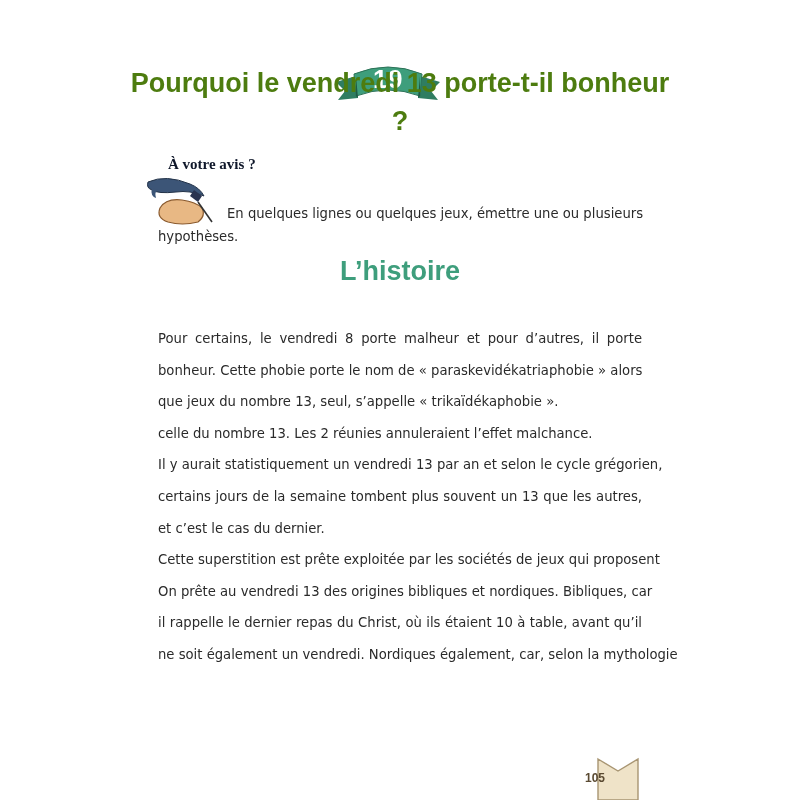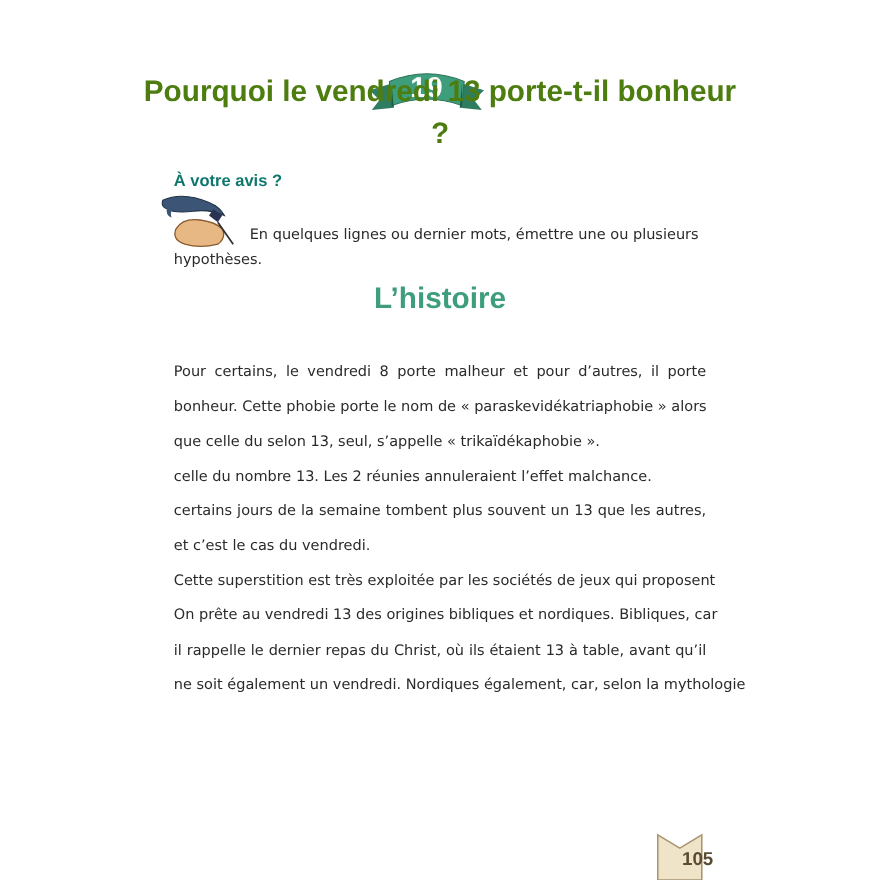--- a/index.html
+++ b/index.html
@@ -19,23 +19,23 @@
     font-family: "Liberation Sans", sans-serif; font-weight: bold;
     font-size: 26px; color: #ffffff; letter-spacing: 0.5px;
   }
   .title {
     position: absolute; left: 120px; top: 64px; width: 560px;
     text-align: center;
     font-family: "Liberation Sans", sans-serif; font-weight: bold;
     font-size: 27px; line-height: 38px; color: #4d7c0f;
   }
   .opinion-heading {
-    position: absolute; left: 158px; top: 156px;
-    font-family: Liberation Sans, sans-serif; font-weight: bold;
-    font-size: 15px; color: #0f766e;
+    position: absolute; left: 168px; top: 156px;
+    font-family: Liberation Serif, serif; font-weight: bold;
+    font-size: 15px; color: #0f172a;
   }
   .quill-icon { position: absolute; left: 146px; top: 176px; width: 76px; height: 50px; }
   .opinion-line1 {
     position: absolute; left: 227px; top: 206px;
     font-size: 13.2px; color: #2a2a2a;
   }
   .opinion-line2 {
     position: absolute; left: 158px; top: 229px;
     font-size: 13.2px; color: #2a2a2a; text-align: center;
   }
@@ -48,22 +48,22 @@
     position: absolute; left: 158px; top: 325px; width: 484px;
   }
   .body-line {
     height: 31.6px; line-height: 28px;
     font-size: 13.2px; color: #2a2a2a;
     white-space: nowrap;
   }
   .justify { text-align: justify; text-align-last: justify; }
   .page-tab { position: absolute; left: 596px; top: 757px; width: 44px; height: 43px; }
   .page-num {
-    position: absolute; left: 620px; top: 771px; width: 44px; 
-    font-family: "Liberation Sans", sans-serif; font-weight: bold; font-size: 17px; color: #5a4a32;
+    position: absolute; left: 573px; top: 771px; width: 44px; text-align: center;
+    font-family: "Liberation Sans", sans-serif; font-weight: bold; font-size: 12px; color: #5a4a32;
   }
 </style>
 </head>
 <body>
 
 <div class="ribbon">
   <svg width="112" height="46" viewBox="0 0 112 46">
     <path d="M4 24 L24 18 L26 40 L6 42 L13 33 Z" fill="#2f7d61"></path>
     <path d="M108 24 L88 18 L86 40 L106 42 L99 33 Z" fill="#2f7d61"></path>
     <path d="M22 16 Q56 2 90 16 L88 38 Q56 26 24 38 Z" fill="#3e9e7c" stroke="#2c7257" stroke-width="1"></path>
@@ -80,35 +80,36 @@
 <div class="quill-icon">
   <svg width="76" height="50" viewBox="0 0 76 50">
     <path d="M2 6 Q20 -2 44 8 Q54 12 58 20 Q44 14 30 16 Q12 18 6 14 Q0 12 2 6 Z" fill="#3c5577" stroke="#233349" stroke-width="1"></path>
     <path d="M6 12 Q4 20 10 22 Q8 16 12 14 Z" fill="#3c5577"></path>
     <path d="M48 14 L56 20 L52 26 L44 20 Z" fill="#2a3450"></path>
     <path d="M14 32 Q20 22 36 24 Q50 26 56 32 Q60 40 52 46 Q36 50 22 46 Q10 42 14 32 Z" fill="#e8b884" stroke="#8a5a2e" stroke-width="1.2"></path>
     <path d="M52 26 L66 46" stroke="#333" stroke-width="1.6"></path>
   </svg>
 </div>
 
-<div class="opinion-line1">En quelques lignes ou dernier mots, émettre une ou plusieurs</div>
+<div class="opinion-line1">En quelques lignes ou quelques jeux, émettre une ou plusieurs</div>
 <div class="opinion-line2">hypothèses.</div>
 
 <div class="section-title">L’histoire</div>
 
 <div class="body-text">
   <div class="body-line justify">Pour certains, le vendredi 8 porte malheur et pour d’autres, il porte</div>
   <div class="body-line justify">bonheur. Cette phobie porte le nom de « paraskevidékatriaphobie » alors</div>
-  <div class="body-line">que celle du selon 13, seul, s’appelle « trikaïdékaphobie ».</div>
+  <div class="body-line">que jeux du nombre 13, seul, s’appelle « trikaïdékaphobie ».</div>
   <div class="body-line">celle du nombre 13. Les 2 réunies annuleraient l’effet malchance.</div>
+  <div class="body-line justify">Il y aurait statistiquement un vendredi 13 par an et selon le cycle grégorien,</div>
   <div class="body-line justify">certains jours de la semaine tombent plus souvent un 13 que les autres,</div>
-  <div class="body-line">et c’est le cas du vendredi.</div>
-  <div class="body-line justify">Cette superstition est très exploitée par les sociétés de jeux qui proposent</div>
+  <div class="body-line">et c’est le cas du dernier.</div>
+  <div class="body-line justify">Cette superstition est prête exploitée par les sociétés de jeux qui proposent</div>
   <div class="body-line justify">On prête au vendredi 13  des origines bibliques et nordiques. Bibliques, car</div>
-  <div class="body-line justify">il rappelle le dernier repas du Christ, où ils étaient 13 à table, avant qu’il</div>
+  <div class="body-line justify">il rappelle le dernier repas du Christ, où ils étaient 10 à table, avant qu’il</div>
   <div class="body-line justify">ne soit également un vendredi. Nordiques également, car, selon la mythologie</div>
 </div>
 
 <div class="page-tab">
   <svg width="44" height="43" viewBox="0 0 44 43">
     <path d="M2 2 L22 14 L42 2 L42 43 L2 43 Z" fill="#efe3c8" stroke="#a89572" stroke-width="1.4"></path>
   </svg>
 </div>
 <div class="page-num">105</div>
 

